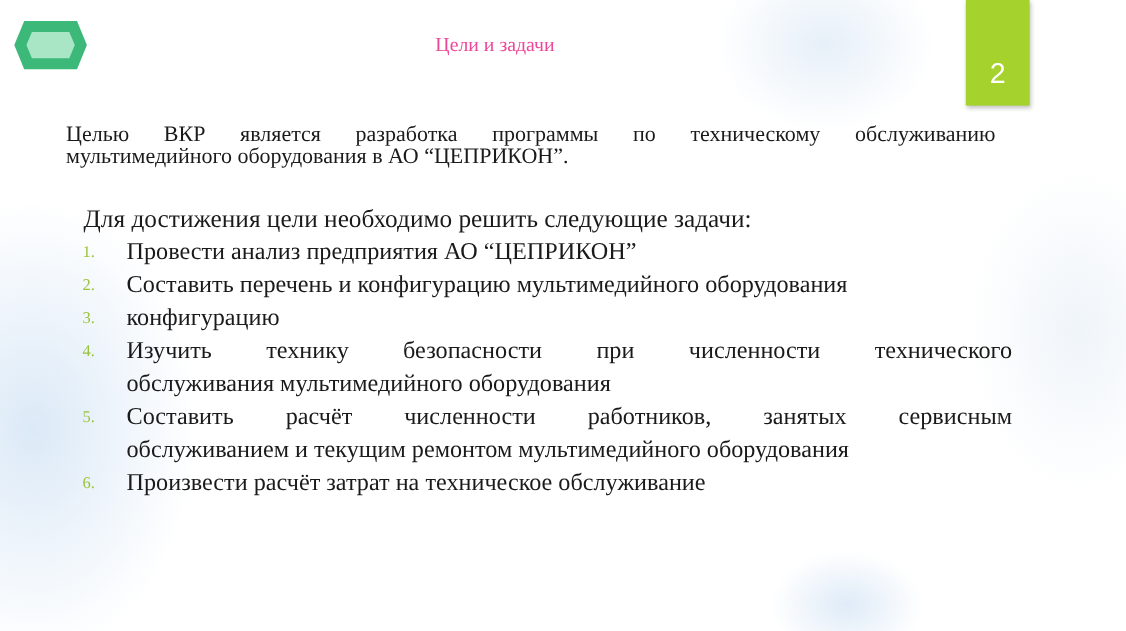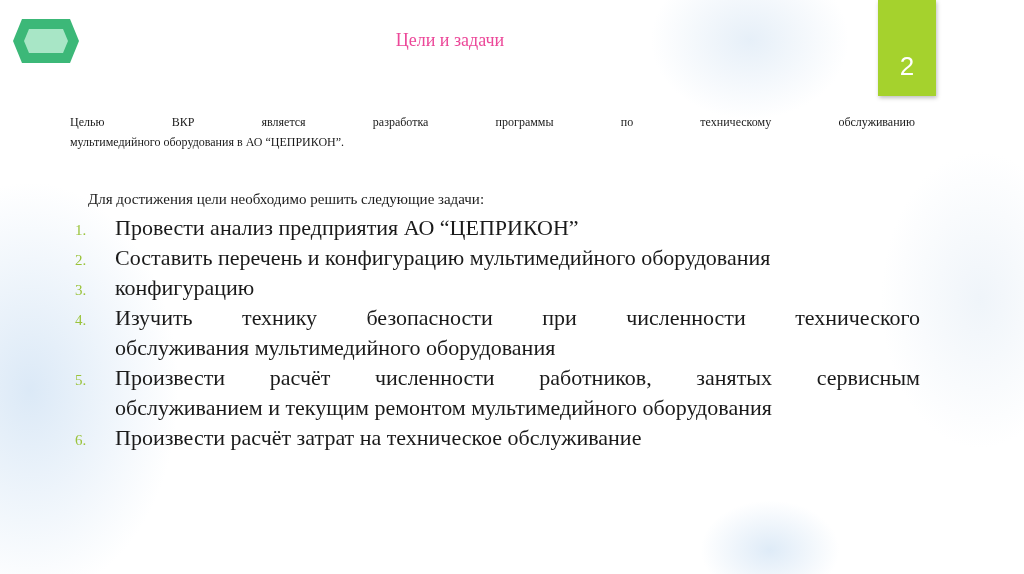--- a/index.html
+++ b/index.html
@@ -6,23 +6,23 @@
   body { width:1024px; height:574px; position:relative; overflow:hidden; background:#ffffff; font-family:"Liberation Serif", serif; color:#1a1a1a; }
   .bg-blob { position:absolute; border-radius:50%; pointer-events:none; }
   .blob1 { left:-120px; top:180px; width:300px; height:420px; background:radial-gradient(ellipse at center, rgba(190,215,240,0.55), rgba(255,255,255,0) 70%); }
   .blob2 { left:650px; top:-40px; width:200px; height:160px; background:radial-gradient(ellipse at center, rgba(200,220,240,0.45), rgba(255,255,255,0) 70%); }
   .blob3 { left:700px; top:500px; width:140px; height:100px; background:radial-gradient(ellipse at center, rgba(190,215,240,0.5), rgba(255,255,255,0) 70%); }
   .blob4 { left:880px; top:150px; width:200px; height:300px; background:radial-gradient(ellipse at center, rgba(210,225,240,0.35), rgba(255,255,255,0) 70%); }
   .logo { position:absolute; left:12px; top:18px; width:68px; height:46px; }
   .title { position:absolute; left:0; width:900px; top:30px; text-align:center; font-size:18px; color:#ec4899; }
   .num-box { position:absolute; left:878px; top:0; width:58px; height:96px; background:#a5d22d; box-shadow:1px 2px 4px rgba(0,0,0,0.25); display:flex; align-items:flex-end; justify-content:center; padding-bottom:0; box-sizing:border-box; }
   .num-box span { color:#ffffff; font-family:"Liberation Sans", sans-serif; font-size:26px; margin-bottom:14px; }
-  .goal { position:absolute; left:70px; top:112px; width:845px; font-size:12px; line-height:20px; text-align:justify; text-align-last:left; }
+  .goal { position:absolute; left:60px; top:112px; width:845px; font-size:20px; line-height:20px; text-align:justify; text-align-last:left; }
   .goal .l1 { display:block; text-align:justify; text-align-last:justify; }
-  .intro { position:absolute; left:88px; top:186px; font-size:15px; line-height:26px; }
+  .intro { position:absolute; left:76px; top:186px; font-size:23px; line-height:26px; }
   .tasks { position:absolute; left:75px; top:213px; width:845px; margin:0; padding:0; list-style:none; }
   .tasks li { position:relative; padding-left:40px; font-size:22px; line-height:30px; }
   .tasks li .n { position:absolute; left:0; top:2px; color:#9ac33a; font-size:15px; }
   .tasks li .t { display:block; text-align:justify; }
   .just { text-align:justify; text-align-last:justify; display:block; }
 </style>
 </head>
 <body>
 
 <div class="bg-blob blob1"></div>
@@ -61,20 +61,20 @@
     <span class="n">3.</span>
     <span class="t">конфигурацию</span>
   </li>
   <li>
     <span class="n">4.</span>
     <span class="just">Изучить технику безопасности при численности технического</span>
     <span class="t">обслуживания мультимедийного оборудования</span>
   </li>
   <li>
     <span class="n">5.</span>
-    <span class="just">Произвести расчёт численности работников, занятых сервисным</span>
+    <span class="just">Составить расчёт численности работников, занятых сервисным</span>
     <span class="t">обслуживанием и текущим ремонтом мультимедийного оборудования</span>
   </li>
   <li>
     <span class="n">6.</span>
     <span class="t">Произвести расчёт затрат на техническое обслуживание</span>
   </li>
 </ul>
 
 </body></html>

